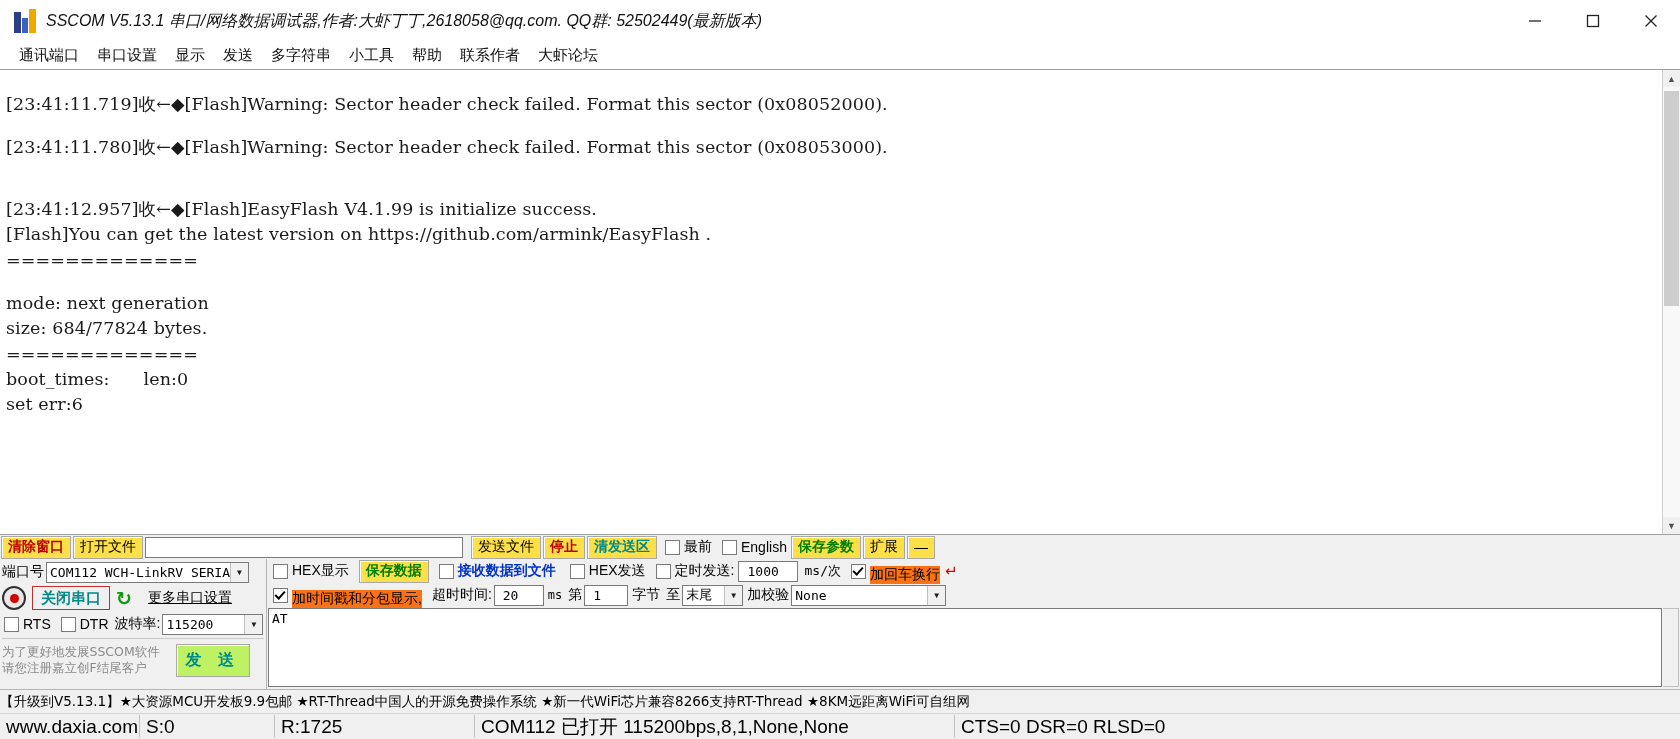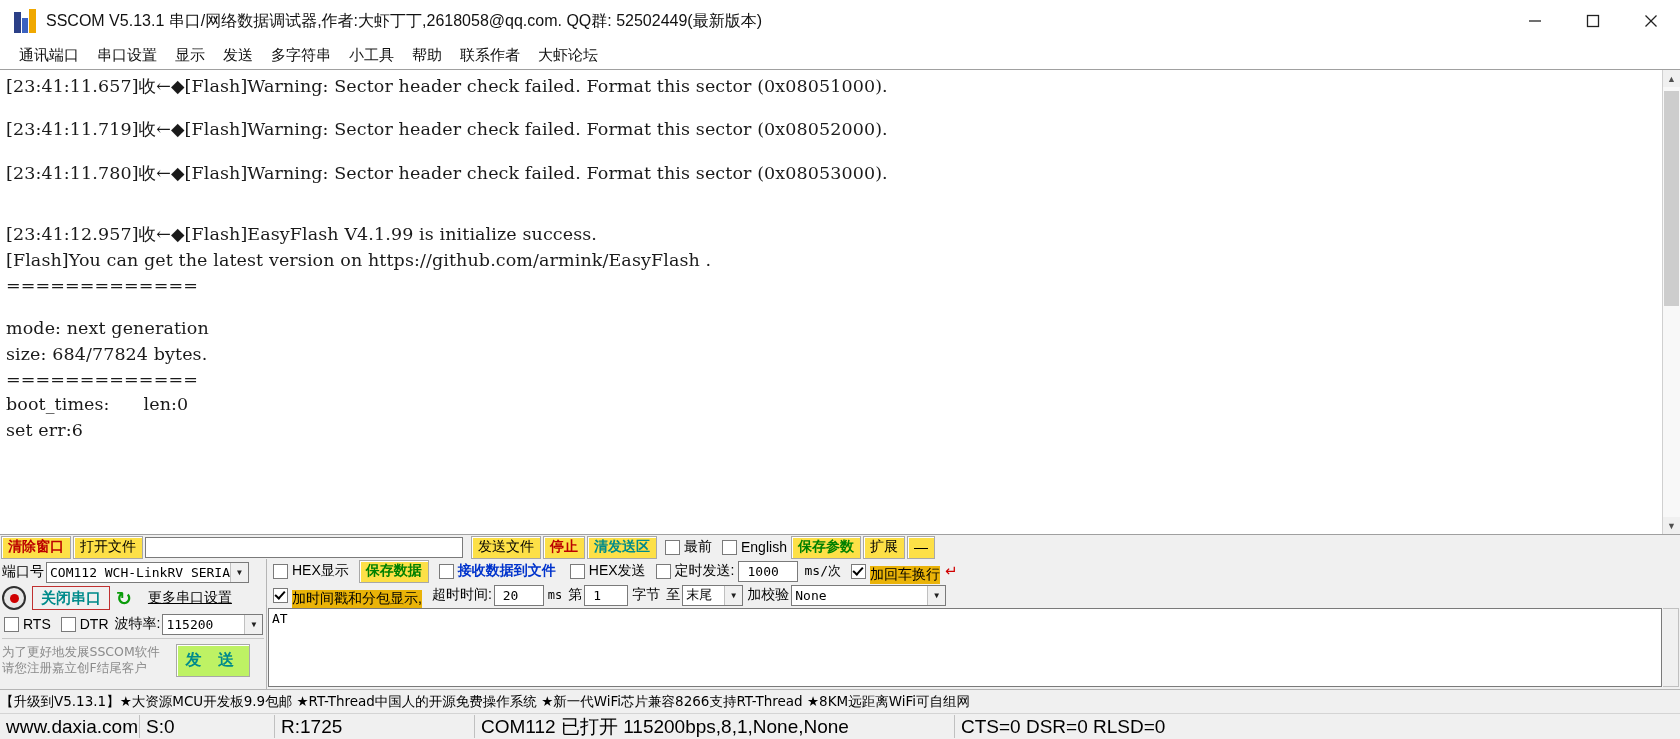--- a/index.html
+++ b/index.html
@@ -12,21 +12,21 @@
     overflow:hidden;
   }
   .app{width:1680px;height:739px;display:flex;flex-direction:column;background:#f0f0f0;}
 
   
   .titlebar{height:42px;background:#ffffff;display:flex;align-items:center;flex:0 0 42px;}
   .title-icon{width:22px;height:24px;margin-left:14px;margin-right:10px;position:relative;flex:0 0 auto;}
   .title-icon .b1{position:absolute;left:0;top:3px;width:7px;height:21px;background:#2b3f87;}
   .title-icon .b2{position:absolute;left:8px;top:9px;width:6px;height:15px;background:#3c62c0;}
   .title-icon .b3{position:absolute;left:15px;top:0px;width:7px;height:24px;background:#f0a800;}
-  .title-text{font-size:16px;color:#111;white-space:nowrap;letter-spacing:0;}
+  .title-text{font-size:16px;color:#111;white-space:nowrap;letter-spacing:0;font-style:italic;}
   .win-controls{margin-left:auto;display:flex;height:42px;}
   .win-btn{width:58px;height:42px;display:flex;align-items:center;justify-content:center;font-size:17px;color:#222;}
   .win-btn svg{display:block;}
 
   
   .menubar{height:27px;background:#ffffff;display:flex;align-items:center;padding-left:10px;flex:0 0 27px;}
   .menu-item{font-size:15px;color:#111;padding:2px 9px;white-space:nowrap;}
 
   
   .term-wrap{flex:1 1 auto;display:flex;background:#ffffff;border-top:1px solid #a0a0a0;border-bottom:1px solid #a0a0a0;position:relative;min-height:0;}
@@ -64,21 +64,21 @@
   }
   .cb{display:inline-flex;align-items:center;margin:0 4px 0 6px;white-space:nowrap;font-size:14px;}
   .cbox{
     width:13px;height:13px;border:1px solid #7a7a7a;background:#fff;
     display:inline-block;margin-right:4px;position:relative;flex:0 0 13px;
   }
   .cbox.checked::after{
     content:"";position:absolute;left:3px;top:0px;width:4px;height:8px;
     border:solid #000;border-width:0 2px 2px 0;transform:rotate(42deg);
   }
-  .hl{background:#eab308;margin-top:7px;}
+  .hl{background:#f97316;margin-top:7px;}
 
   
   .lower{display:flex;flex:0 0 auto;background:#f0f0f0;height:130px;}
   .left-panel{width:262px;flex:0 0 262px;border-right:1px solid #b5b5b5;padding:1px 2px 0 2px;}
   .right-panel{flex:1 1 auto;display:flex;flex-direction:column;min-width:0;}
 
   .row{display:flex;align-items:center;height:24px;white-space:nowrap;}
   .lbl{font-size:14px;color:#000;margin-right:2px;}
   .select{
     border:1px solid #7a7a7a;background:#fff;height:19px;display:flex;align-items:center;
@@ -174,21 +174,20 @@
     <div class="menu-item">发送</div>
     <div class="menu-item">多字符串</div>
     <div class="menu-item">小工具</div>
     <div class="menu-item">帮助</div>
     <div class="menu-item">联系作者</div>
     <div class="menu-item">大虾论坛</div>
   </div>
 
   <div class="term-wrap">
     <div class="term">
-      <pre>[23:41:11.657]收←◆[Flash]Warning: Sector header check failed. Format this sector (0x08051000).</pre>
       <pre class="blank"></pre>
       <pre>[23:41:11.719]收←◆[Flash]Warning: Sector header check failed. Format this sector (0x08052000).</pre>
       <pre class="blank"></pre>
       <pre>[23:41:11.780]收←◆[Flash]Warning: Sector header check failed. Format this sector (0x08053000).</pre>
       <pre class="blank"></pre>
       <pre class="blank"></pre>
       <pre>[23:41:12.957]收←◆[Flash]EasyFlash V4.1.99 is initialize success.</pre>
       <pre>[Flash]You can get the latest version on https://github.com/armink/EasyFlash .</pre>
       <pre>=============</pre>
       <pre class="blank"></pre>

